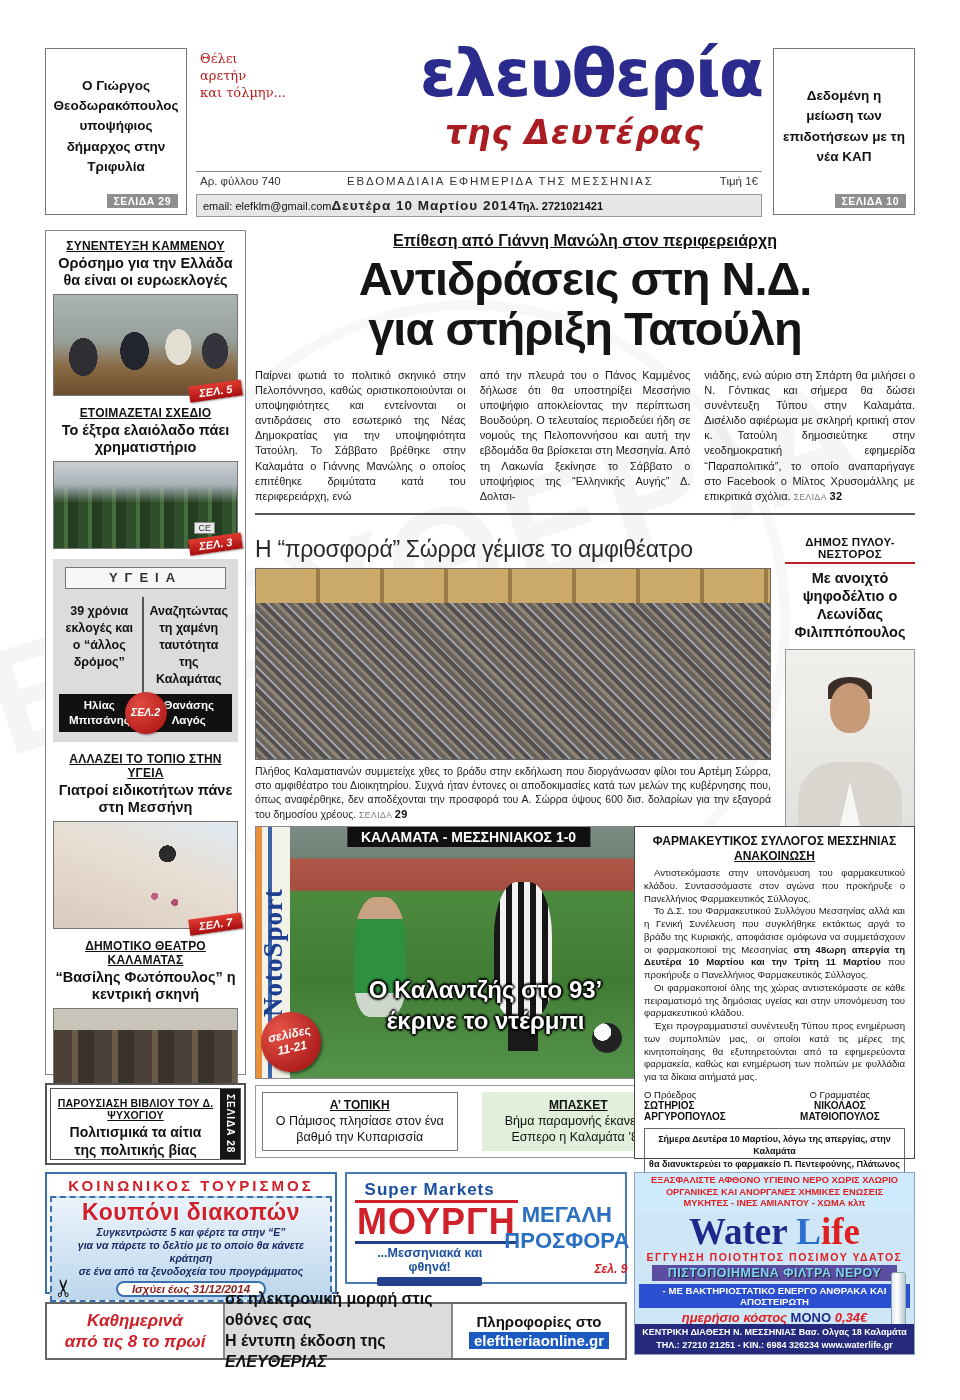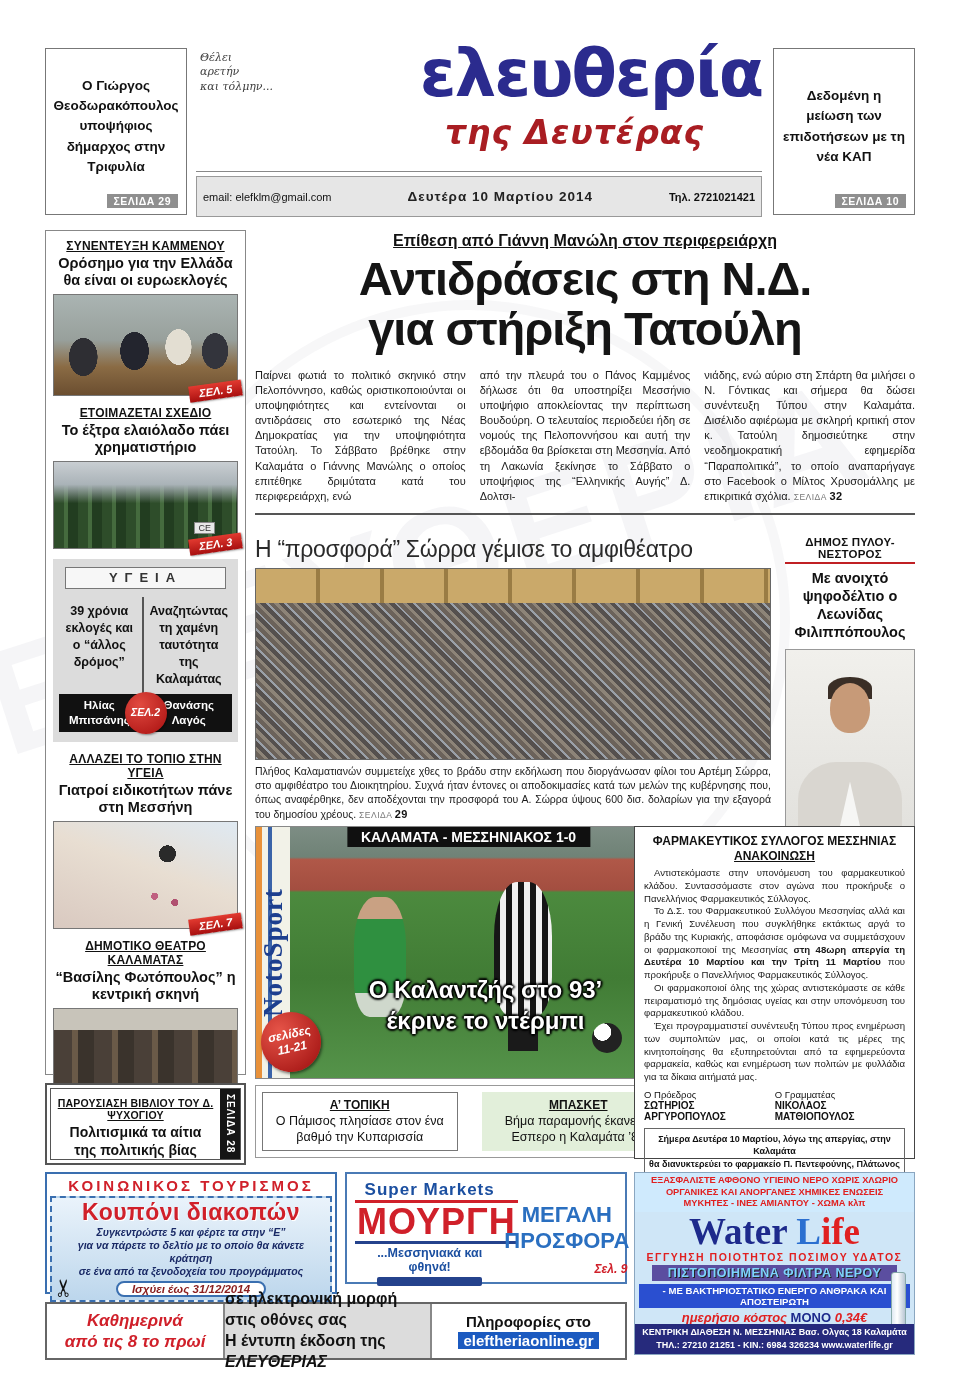--- a/index.html
+++ b/index.html
@@ -6,26 +6,26 @@
   html,body{background:#fff}
   body{width:960px;height:1400px;position:relative;font-family:"Liberation Sans",sans-serif;color:#111;overflow:hidden}
   .abs{position:absolute}
   
   .wm{position:absolute;top:480px;left:-30px;font-size:150px;font-weight:900;color:rgba(60,60,90,.05);transform:rotate(-18deg);white-space:nowrap;letter-spacing:6px;pointer-events:none}
   .wm2{position:absolute;top:300px;left:150px;width:640px;height:640px;border:10px solid rgba(60,60,90,.045);border-radius:50%;pointer-events:none}
   
   .promo{border:1px solid #777;background:#fff;padding:10px 8px 6px;text-align:center;display:flex;flex-direction:column}
   .promo .ptxt{font-size:13.5px;font-weight:bold;line-height:1.5;flex:1;display:flex;align-items:center;justify-content:center}
   .badge-gray{background:#8f8f8f;color:#fff;font-size:10.5px;padding:1px 7px;align-self:flex-end;font-weight:bold;letter-spacing:.5px}
-  .slogan{font-family:"DejaVu Serif",serif;font-style:italic;font-size:11px;line-height:1.3;color:#404040}
+  .slogan{font-family:"DejaVu Serif",serif;font-size:13px;line-height:1.3;color:#b91c1c}
   .logo-main{font-weight:900;font-size:66px;letter-spacing:-2px;color:#2b2b8e;line-height:.95;font-family:"DejaVu Sans",sans-serif}
   .logo-sub{font-style:italic;font-weight:bold;font-size:33px;color:#a91d22;letter-spacing:1px;font-family:"DejaVu Sans",sans-serif}
   .info1{border-top:1px solid #888;display:flex;justify-content:space-between;align-items:center;font-size:11.5px;padding:3px 4px;color:#333}
   .info1 .mid{letter-spacing:1.8px;font-size:11.5px}
-  .info2{background:#e6e6e6;border:1px solid #999;display:flex;justify-content:space-between;align-items:center;font-size:11px;padding:12px 6px}
+  .info2{background:#e6e6e6;border:1px solid #999;display:flex;align-items:center;font-size:11px;padding:3px 6px}
   .info2 .date{font-weight:bold;font-size:13.5px;letter-spacing:1px;color:#222}
   .info2 .tel{font-weight:bold}
   
   .sidebar{border:1px solid #888;padding:8px 7px;background:#fff}
   .kick{font-size:12px;font-weight:bold;text-decoration:underline;text-align:center;letter-spacing:.2px}
   .stitle{font-size:14.5px;font-weight:bold;text-align:center;line-height:1.18;margin:2px 0 5px}
   .ph{position:relative;border:1px solid #777;width:100%}
   .ribbon{position:absolute;right:-5px;bottom:-4px;background:linear-gradient(180deg,#e23a30,#a80f0f);color:#fff;font-style:italic;font-weight:bold;font-size:11px;padding:2px 10px;transform:rotate(-8deg);box-shadow:1px 1px 2px rgba(0,0,0,.4)}
   .sblock{margin-bottom:10px}
   .arthra{background:#dcdcdc;padding:8px 6px 10px;margin-bottom:10px;position:relative}
@@ -74,21 +74,21 @@
   .spbox .t{font-size:12.5px;line-height:1.25;margin-top:2px}
   .spbox.white{background:#fff;border:1px solid #777}
   .spbox.green{background:#e2efda}
   
   .pharm{border:1px solid #444;padding:7px 9px;background:#fff}
   .pharm .t1{font-size:12px;font-weight:bold;text-align:center}
   .pharm .t2{font-size:12px;font-weight:bold;text-align:center;text-decoration:underline;margin:1px 0 4px}
   .pharm p{font-size:9.6px;text-align:justify;line-height:1.33;text-indent:10px;color:#1a1a1a}
   .pharm .sig{display:flex;justify-content:space-between;margin-top:5px;font-size:9.5px}
   .pharm .sig b{font-size:10px}
-  .pharm .sig>div:last-child{text-align:left}
+  .pharm .sig>div:last-child{text-align:center}
   .note{border:1px solid #666;margin-top:6px;padding:4px 2px;text-align:center;font-size:9px;line-height:1.4}
   .note .b{font-weight:bold}
   
   .tour{border:2px solid #3a6fb0;background:#fff;padding:2px 3px 0}
   .tour .hd{color:#d0202a;font-weight:bold;font-size:15px;letter-spacing:3px;text-align:center;padding:1px 0 2px}
   .coupon{border:2px dashed #3a6fb0;background:linear-gradient(180deg,#eaf3fb,#cfe2f2 60%,#bcd6ec);position:relative;text-align:center;padding:1px 4px 3px}
   .coupon .big{color:#d0202a;font-weight:900;font-size:23px;letter-spacing:.5px;text-shadow:1px 1px 0 #fff}
   .coupon .l{font-style:italic;font-weight:bold;color:#1a2a66;font-size:10.5px;line-height:1.25}
   .pill{display:inline-block;background:#fff;border:2px solid #3a6fb0;border-radius:12px;color:#8a1d1d;font-style:italic;font-weight:bold;font-size:11.5px;padding:0 14px;margin-top:2px}
   .scis{position:absolute;left:2px;bottom:-2px;font-size:24px;color:#111;transform:rotate(-90deg)}
@@ -111,21 +111,21 @@
   .wl .bar2{background:#2a4fd0;color:#fff;font-weight:bold;font-size:9.6px;text-align:center;width:97%;margin:3px auto 0;padding:1px 0}
   .wl .cost{text-align:center;margin-top:2px;font-size:13px}
   .wl .cost .r{color:#e02020;font-style:italic;font-weight:bold}
   .wl .cost .b{color:#1d2a8c;font-weight:900}
   .wl .ftr{background:#262a7c;color:#fff;font-weight:bold;font-size:9px;text-align:center;line-height:1.45;padding:2px 0;position:absolute;left:0;right:0;bottom:0}
   .wl .cart{position:absolute;right:8px;bottom:24px;width:15px;height:58px;background:linear-gradient(90deg,#dfe9f2,#fff 40%,#b8c6d4);border:1px solid #8aa;border-radius:3px}
   
   .fstrip{border:2px solid #666;background:#dcdcdc;display:flex}
   .fcell1{width:178px;background:#fff;border-right:2px solid #888;display:flex;flex-direction:column;align-items:center;justify-content:center;color:#d0202a;font-style:italic;font-weight:bold;font-size:17px;line-height:1.25}
   .fcell2{flex:1;display:flex;flex-direction:column;align-items:center;justify-content:center;font-weight:bold;font-size:16px;line-height:1.3;color:#111}
-  .fcell3{width:195px;background:#fff;border-left:2px solid #888;display:flex;flex-direction:column;align-items:center;justify-content:center;gap:2px}
+  .fcell3{width:174px;background:#fff;border-left:2px solid #888;display:flex;flex-direction:column;align-items:center;justify-content:center;gap:2px}
   .fcell3 .lbl{font-weight:bold;font-size:15px}
   .fcell3 .lnk{background:#1b5ac0;color:#fff;font-weight:bold;font-size:15px;padding:0 5px}
   
   .photo-press{height:102px;background:radial-gradient(ellipse 24px 32px at 16% 62%,#2e2e33 59%,transparent 60%),radial-gradient(ellipse 24px 32px at 44% 56%,#23252e 59%,transparent 60%),radial-gradient(ellipse 22px 30px at 68% 52%,#e3ded2 59%,transparent 60%),radial-gradient(ellipse 22px 30px at 88% 56%,#33343c 59%,transparent 60%),linear-gradient(180deg,#aab4b2 0%,#98a09c 45%,#8a6b44 72%,#6b4e30 100%)}
   .photo-oil{height:88px;background:linear-gradient(180deg,#c9ced2 0%,#aab3b8 26%,rgba(0,0,0,0) 48%),repeating-linear-gradient(90deg,#2e4d2a 0 10px,#456b3e 10px 14px,#223d20 14px 24px);position:relative}
   .ce{position:absolute;right:22px;bottom:14px;background:#e8e8e8;border:1px solid #888;font-size:9px;padding:0 3px;color:#333}
   .photo-health{height:108px;background:radial-gradient(circle 14px at 62% 30%,#2a2a2a 60%,transparent 61%),radial-gradient(circle 5px at 55% 70%,#c06080 70%,transparent 71%),radial-gradient(circle 5px at 66% 76%,#b05070 70%,transparent 71%),linear-gradient(200deg,#dfe9f2 0%,#e8ded2 45%,#d9c9c0 100%)}
   .photo-theatre{height:96px;background:linear-gradient(180deg,#c8c4ba 0 22%,rgba(0,0,0,0) 22%),repeating-linear-gradient(90deg,#4a4038 0 18px,#6a5a48 18px 24px,#3a332c 24px 40px)}
   .photo-amph{height:192px;border:1px solid #666;background:repeating-linear-gradient(90deg,#caa96a 0 60px,#9a7c44 60px 64px) top/100% 34px no-repeat,repeating-linear-gradient(45deg,#6b625a 0 4px,#8d8478 4px 7px,#55504e 7px 11px,#9aa0a8 11px 13px) 0 34px/100% 100% no-repeat}
   .photo-portrait{height:186px;border:1px solid #999;background:linear-gradient(180deg,#f1f0ec,#e2e1dd);position:relative;overflow:hidden}

